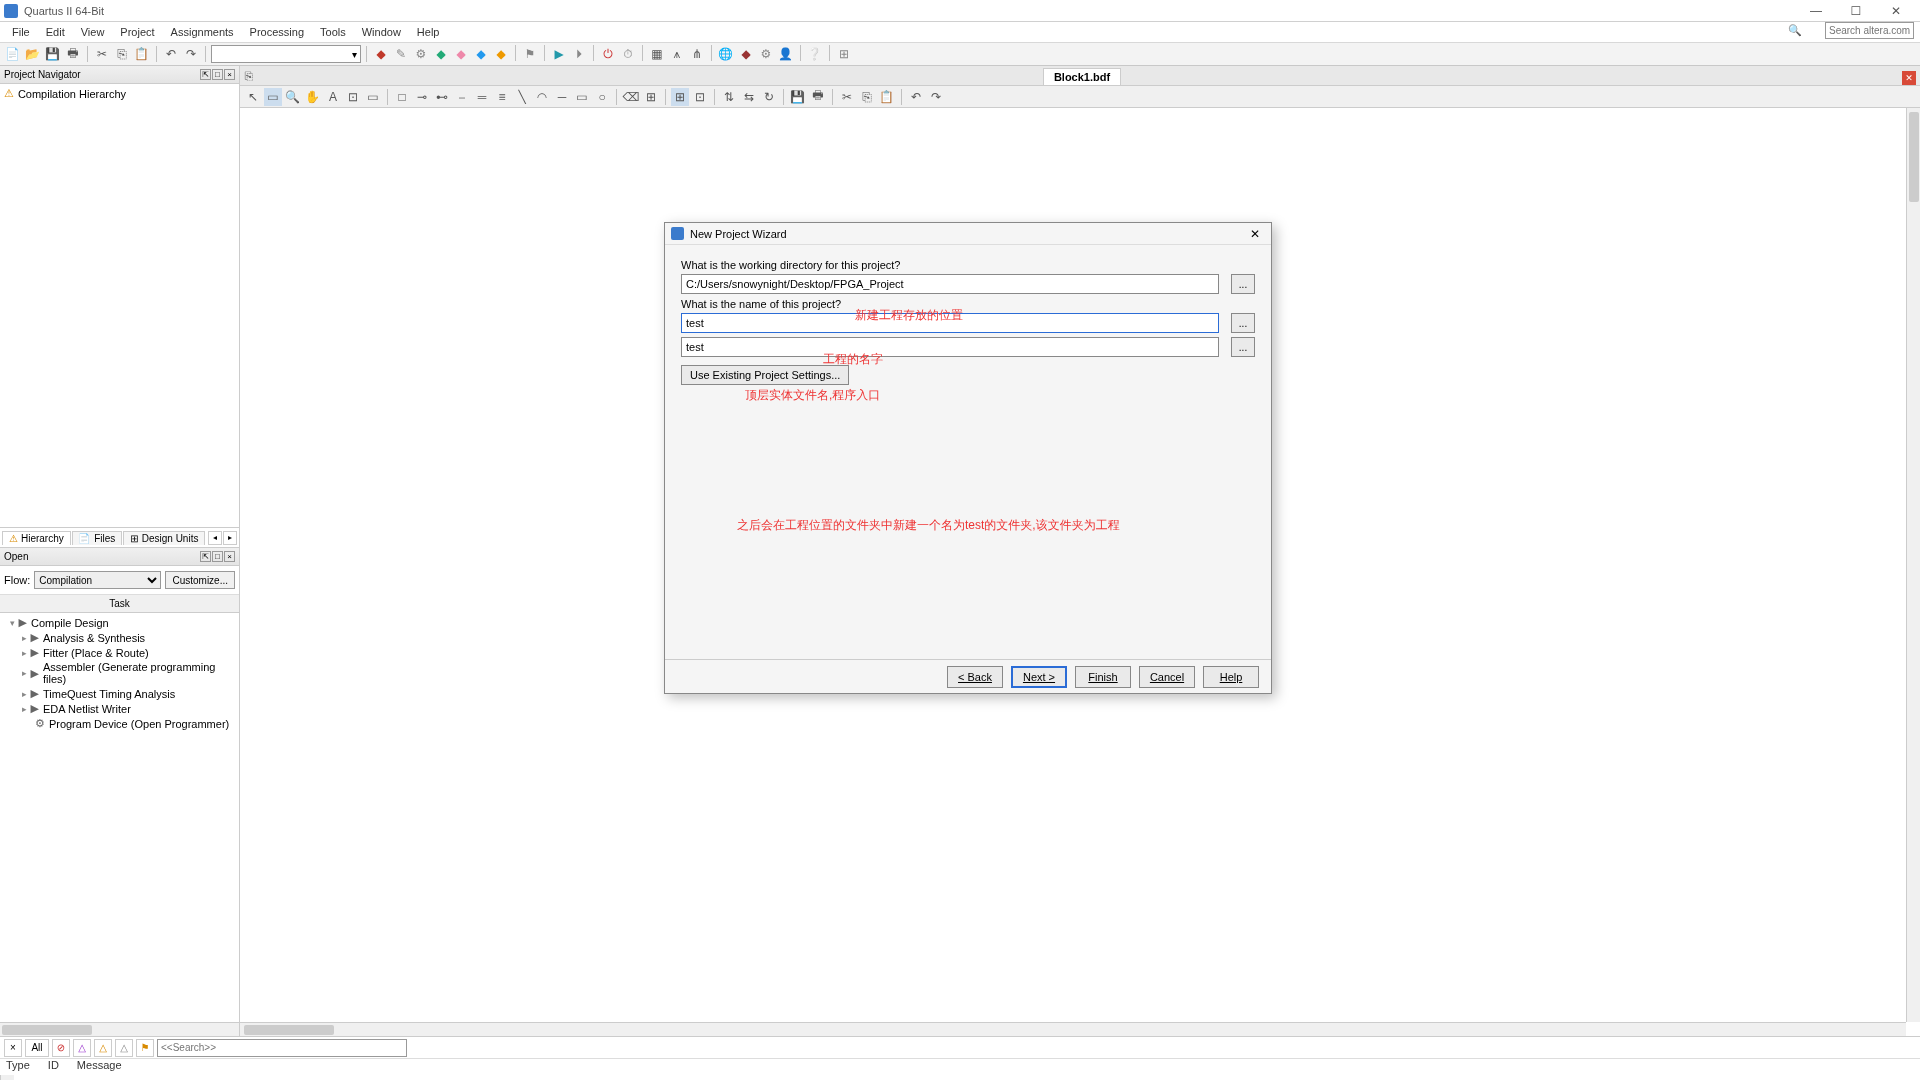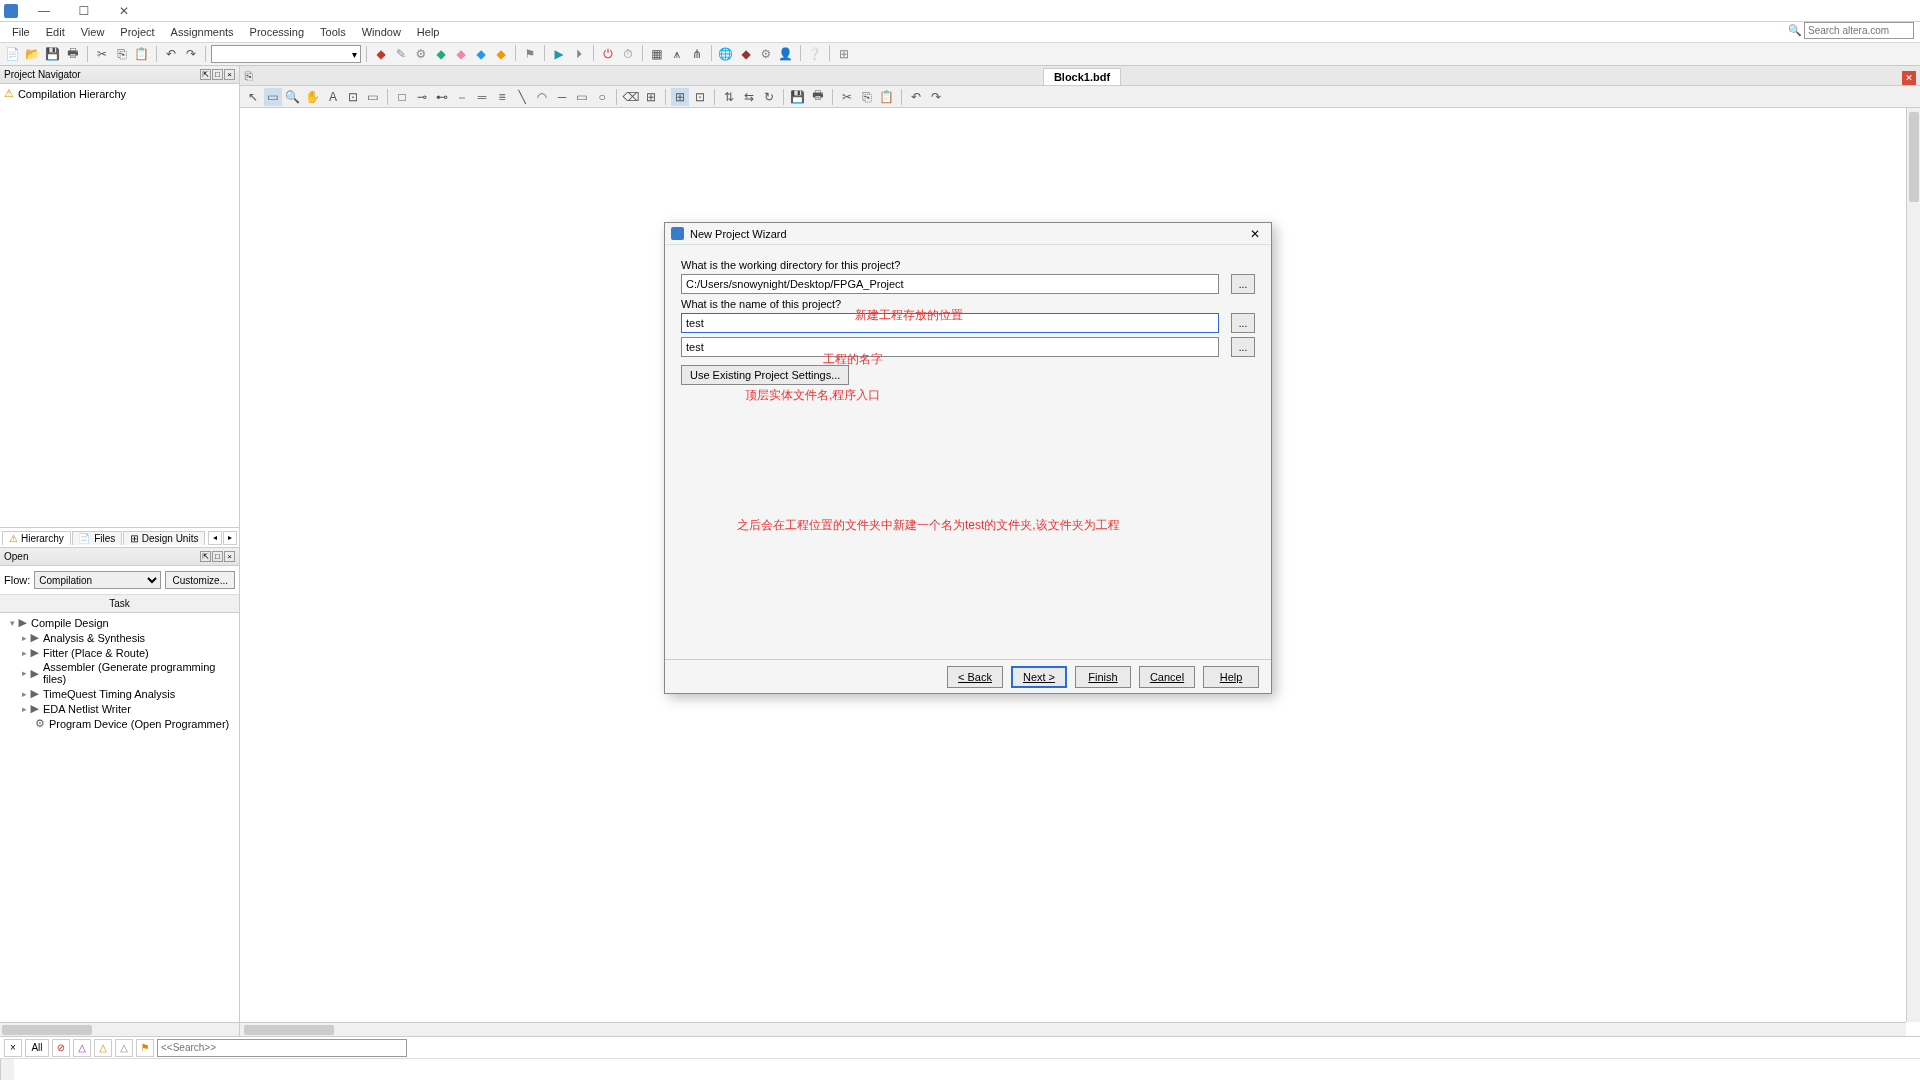--- a/index.html
+++ b/index.html
@@ -8,21 +8,21 @@
 
 
 .titlebar { height: 22px; background: #fff; border-bottom: 1px solid #d0d0d0; display: flex; align-items: center; padding: 0 4px; }
 .titlebar .app-icon { width: 14px; height: 14px; background: #3b7bcc; border-radius: 2px; margin-right: 6px; }
 .titlebar .title { flex: 1; font-size: 11px; color: #555; }
 .titlebar .win-btn { width: 40px; height: 20px; display: flex; align-items: center; justify-content: center; color: #555; font-size: 12px; }
 
 
 .menubar { height: 20px; background: #fff; display: flex; align-items: center; padding: 0 4px; position: relative; }
 .menubar span.mitem { padding: 2px 8px; font-size: 11px; color: #333; }
-.searchbox { position: absolute; right: 6px; top: 0; width: 110px; height: 17px; border: 1px solid #999; font-size: 10px; padding: 0 3px; }
+.searchbox { position: absolute; right: 6px; top: 0; width: 89px; height: 17px; border: 1px solid #999; font-size: 10px; padding: 0 3px; }
 
 
 .toolbar { height: 24px; background: #f3f3f3; border-top: 1px solid #d8d8d8; border-bottom: 1px solid #c8c8c8; display: flex; align-items: center; padding: 0 4px; gap: 2px; }
 .tb-btn { width: 18px; height: 18px; display: flex; align-items: center; justify-content: center; color: #555; font-size: 12px; }
 .tb-sep { width: 1px; height: 16px; background: #c0c0c0; margin: 0 3px; }
 .tb-dropdown { height: 18px; min-width: 150px; border: 1px solid #999; background: #fff; font-size: 10px; display: flex; align-items: center; padding: 0 3px; }
 
 
 .main { display: flex; height: calc(1080px - 22px - 20px - 24px - 30px - 14px); }
 .left-col { width: 240px; display: flex; flex-direction: column; border-right: 1px solid #ccc; }
@@ -93,20 +93,21 @@
 .modal-btn { width: 56px; height: 22px; border: 1px solid #888; background: #eaeaea; font-size: 11px; display: flex; align-items: center; justify-content: center; text-decoration: underline; }
 .modal-btn.primary { border: 2px solid #2b6cd6; }
 
 .tb-colorful { display: flex; gap: 2px; }
 </style>
 </head>
 <body>
 
 <div class="titlebar">
   <div class="app-icon"></div>
+  <div class="title">Quartus II 64-Bit</div>
   <div class="win-btn">—</div>
   <div class="win-btn">☐</div>
   <div class="win-btn">✕</div>
 </div>
 
 <div class="menubar">
   <span class="mitem">File</span>
   <span class="mitem">Edit</span>
   <span class="mitem">View</span>
   <span class="mitem">Project</span>
@@ -372,17 +373,22 @@
   <div class="msg-toolbar">
     <div class="msg-btn">×</div>
     <div class="msg-btn all">All</div>
     <div class="msg-btn" style="color:#c33">⊘</div>
     <div class="msg-btn" style="color:#93c">△</div>
     <div class="msg-btn" style="color:#d88a00">△</div>
     <div class="msg-btn" style="color:#888">△</div>
     <div class="msg-btn" style="color:#d88a00">⚑</div>
     <input class="msg-search" placeholder="&lt;&lt;Search&gt;&gt;" style="">
   </div>
+  <div class="msg-header">
+    <span>Type</span>
+    <span>ID</span>
+    <span>Message</span>
+  </div>
   <div class="msg-body">
     <div class="msg-sidelabel">Messages</div>
   </div>
 
 </div>
 
 </body></html>

